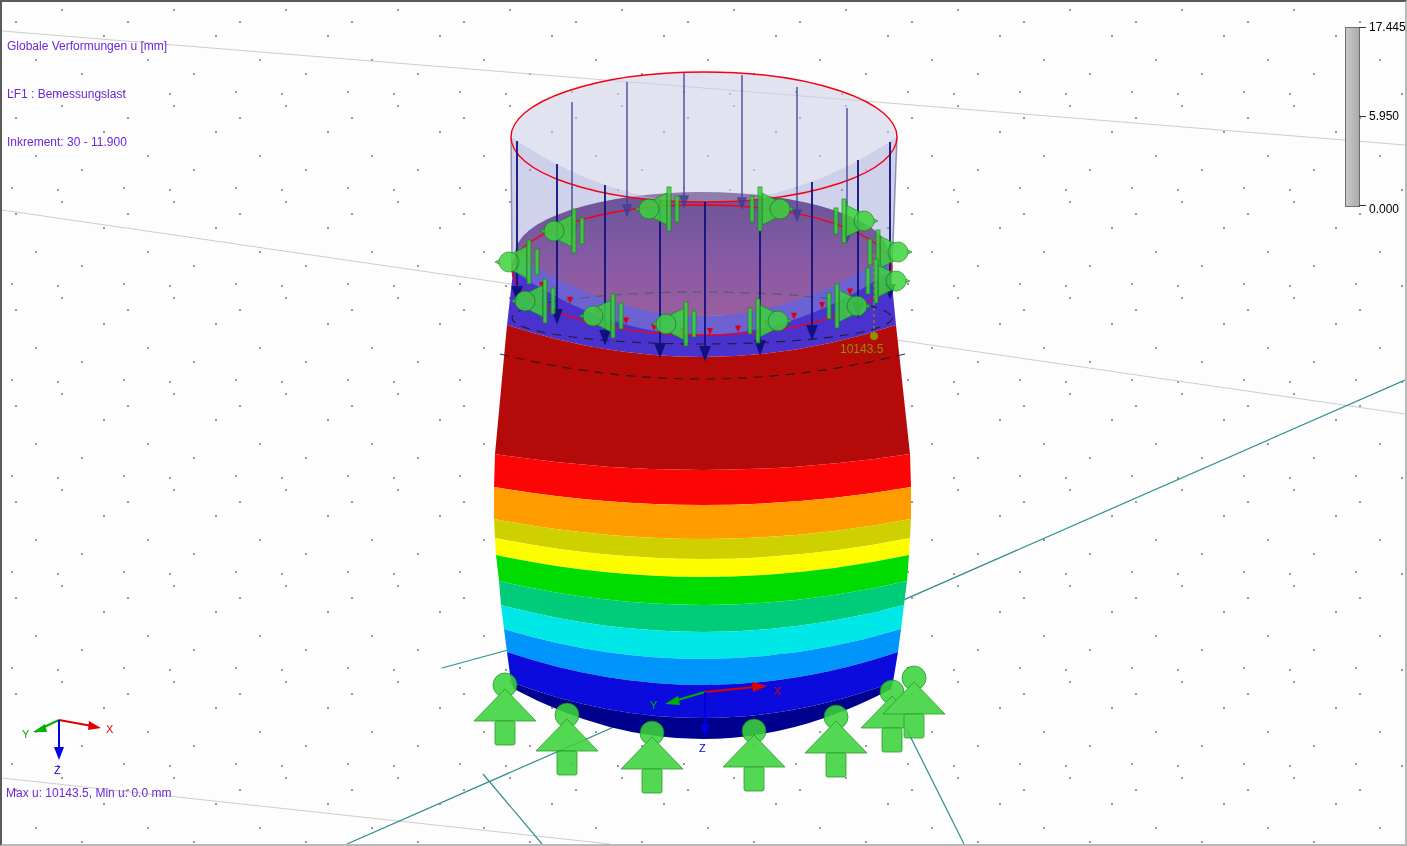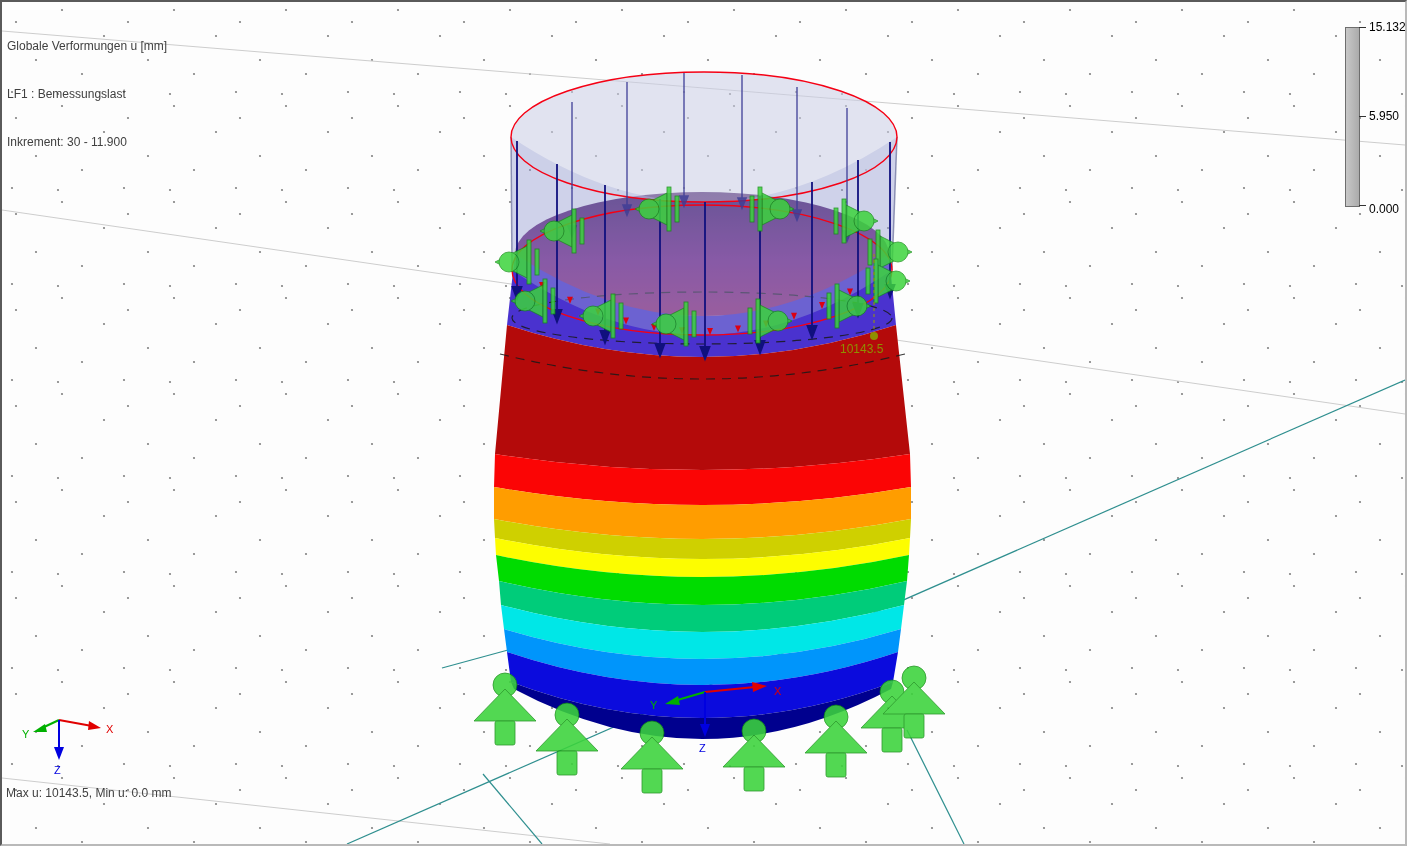--- a/index.html
+++ b/index.html
@@ -3,21 +3,21 @@
 <meta charset="utf-8">
 <style>
   html,body{margin:0;padding:0;background:#ffffff;}
   .frame{
     position:relative;width:1407px;height:846px;box-sizing:border-box;
     background:#fdfdfd;overflow:hidden;
     border:2px solid #b9b9b9;border-top-color:#5a5a5a;border-left-color:#5a5a5a;
     font-family:"Liberation Sans", sans-serif;
   }
   .scene{position:absolute;left:0;top:0;}
-  .hud{position:absolute;color:#404040;font-size:12px;line-height:16px;white-space:pre;}
+  .hud{position:absolute;color:#6d28d9;font-size:12px;line-height:16px;white-space:pre;}
   .header-block{left:5px;top:4px;}
   .status-bar{left:4px;top:783px;}
   .scalebar{position:absolute;left:1341px;top:19px;width:62px;height:196px;}
   .scalebar .bar{position:absolute;left:2px;top:6px;width:13px;height:178px;
     background:linear-gradient(to right,#c8c8c8,#ababab);border:1px solid #6e6e6e;}
   .scalebar .tick{position:absolute;left:16px;width:7px;height:1px;background:#333;}
   .scalebar .lbl{position:absolute;left:26px;transform:translateY(-50%);font-size:12px;color:#000;}
   svg text{font-family:"Liberation Sans", sans-serif;}
 </style>
 </head>
@@ -211,20 +211,20 @@
     <div>Globale Verformungen u [mm]</div>
     <div>LF1 : Bemessungslast</div>
     <div>Inkrement: 30 - 11.900</div>
   </div>
 
   <div class="scalebar">
     <div class="bar"></div>
     <div class="tick" style="top:6px;"></div>
     <div class="tick" style="top:95px;"></div>
     <div class="tick" style="top:184px;"></div>
-    <div class="lbl" style="top:6px;">15.132</div>
+    <div class="lbl" style="top:6px;">17.445</div>
     <div class="lbl" style="top:95px;">5.950</div>
     <div class="lbl" style="top:188px;">0.000</div>
   </div>
 
   <div class="hud status-bar">Max u: 10143.5, Min u: 0.0 mm</div>
 
 </div>
 
 </body></html>

